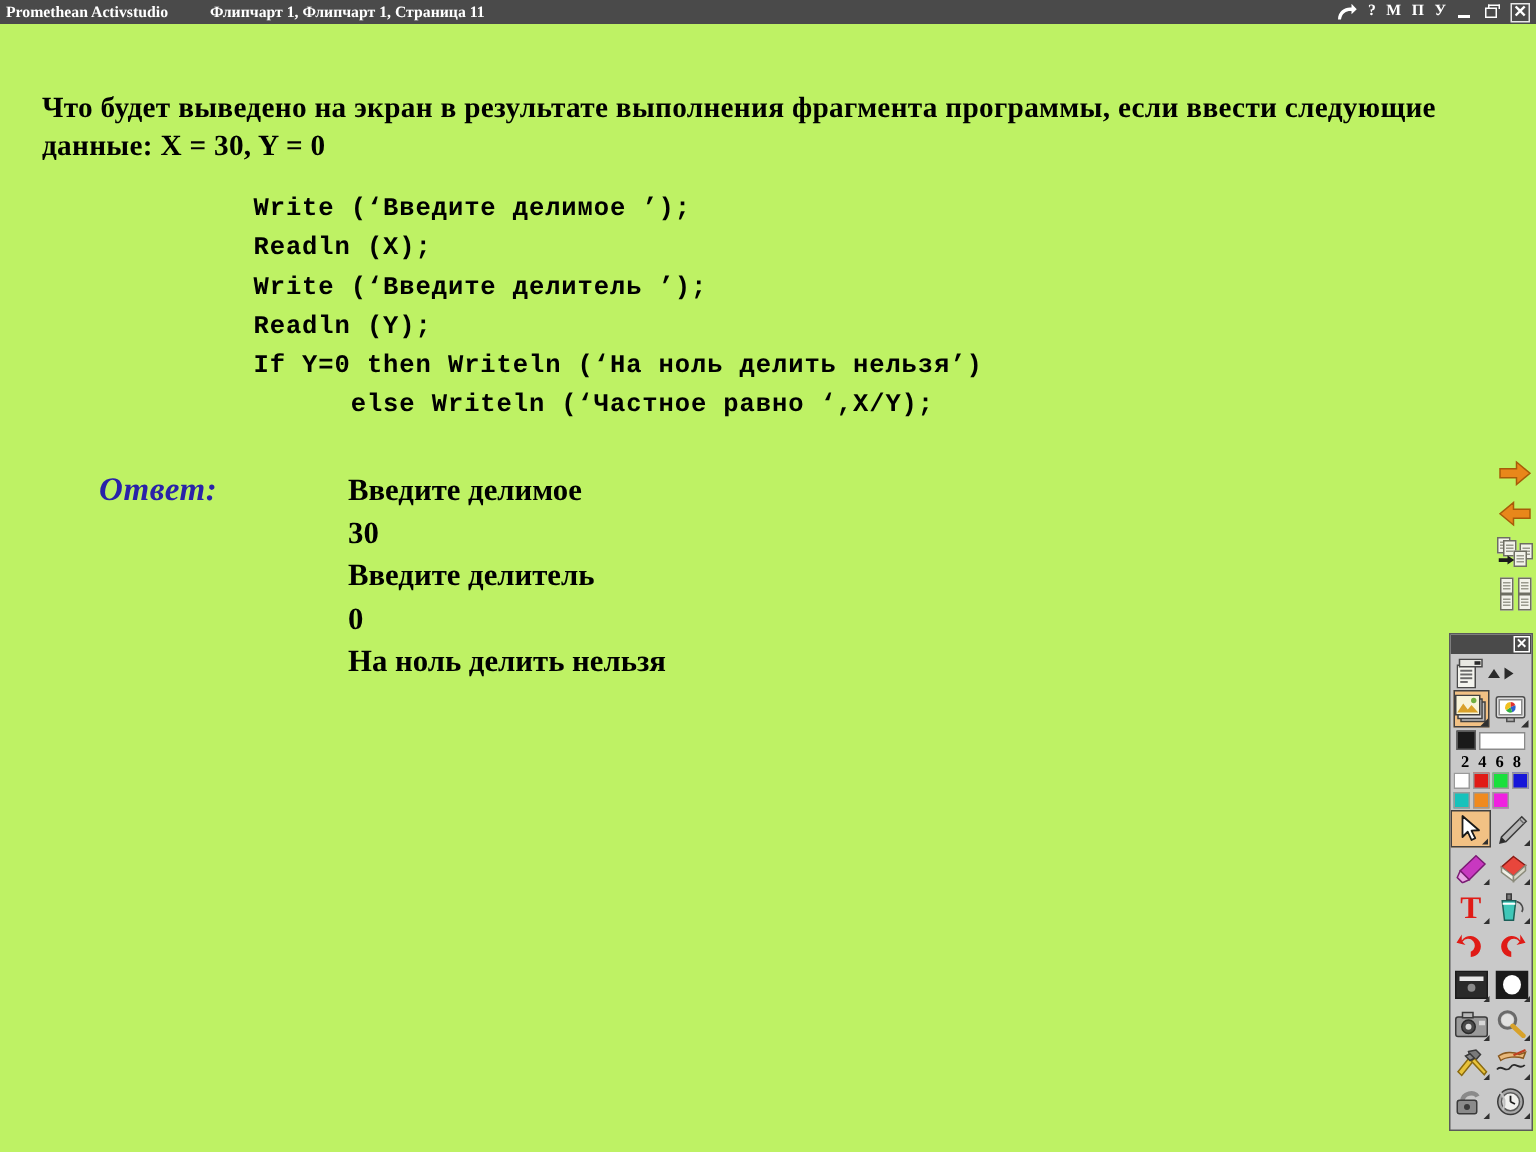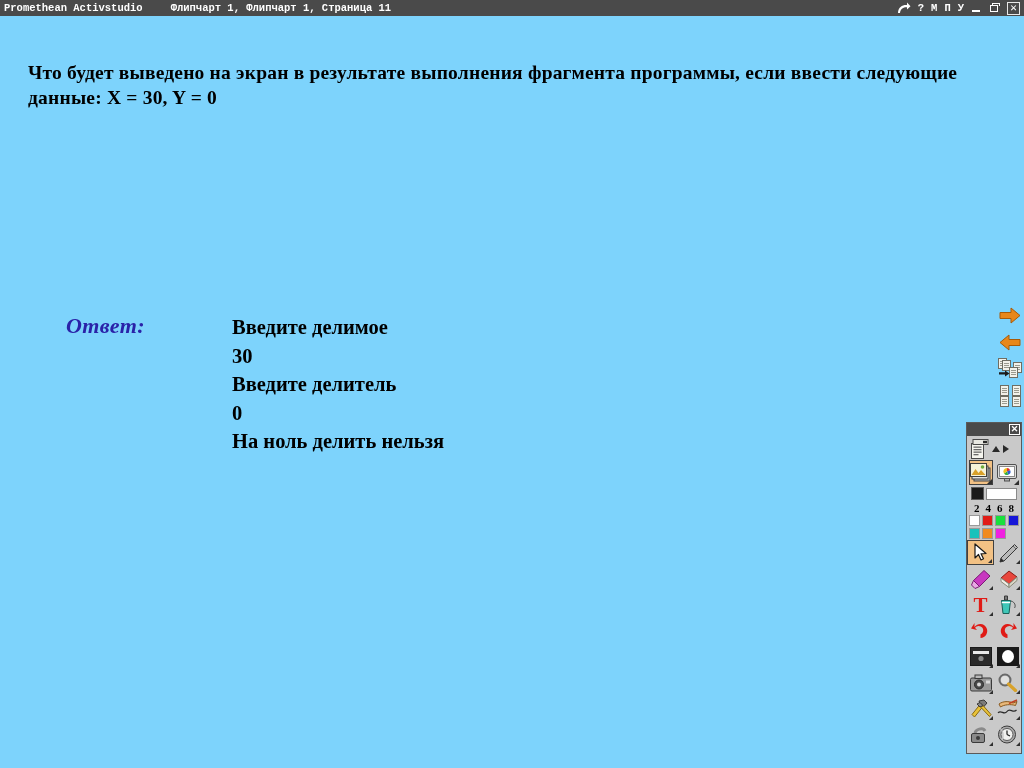--- a/index.html
+++ b/index.html
@@ -16,21 +16,21 @@
   }
 
   
   #titlebar {
     position: absolute;
     left: 0; top: 0;
     width: 1024px;
     height: 16px;
     background: #4a4a4a;
     color: #ffffff;
-    font-family: Liberation Mono, monospace;
+    font-family: Liberation Serif, serif;
     font-size: 10.5px;
     font-weight: bold;
     display: flex;
     align-items: center;
     box-sizing: border-box;
     padding: 0 2px 0 4px;
     user-select: none;
   }
   #titlebar .app-name { white-space: nowrap; }
   #titlebar .doc-path {
@@ -97,21 +97,21 @@
     line-height: 1;
     box-sizing: border-box;
   }
 
   
   #canvas {
     position: absolute;
     left: 0; top: 16px;
     width: 1024px;
     height: 752px;
-    background: #7dd3fc;
+    background: #bef264;
     overflow: hidden;
   }
 
   
   #question {
     position: absolute;
     left: 28px;
     top: 44px;
     width: 950px;
     font-family: "Liberation Serif", "DejaVu Serif", serif;
@@ -376,20 +376,26 @@
     <span class="tb-min"></span>
     <span class="tb-max"></span>
     <span class="tb-close">✕</span>
   </span>
 </div>
 
 <div id="canvas">
 
   <div id="question">Что будет выведено на экран в результате выполнения фрагмента программы, если ввести следующие данные: X = 30, Y = 0</div>
 
+  <div id="code">Write (‘Введите делимое ’);
+Readln (X);
+Write (‘Введите делитель ’);
+Readln (Y);
+If Y=0 then Writeln (‘На ноль делить нельзя’)
+      else Writeln (‘Частное равно ‘,X/Y);</div>
 
   <div id="answer-label">Ответ:</div>
 
   <div id="answer-output">Введите делимое
 30
 Введите делитель
 0
 На ноль делить нельзя</div>
 
   <div id="edge-tools">

